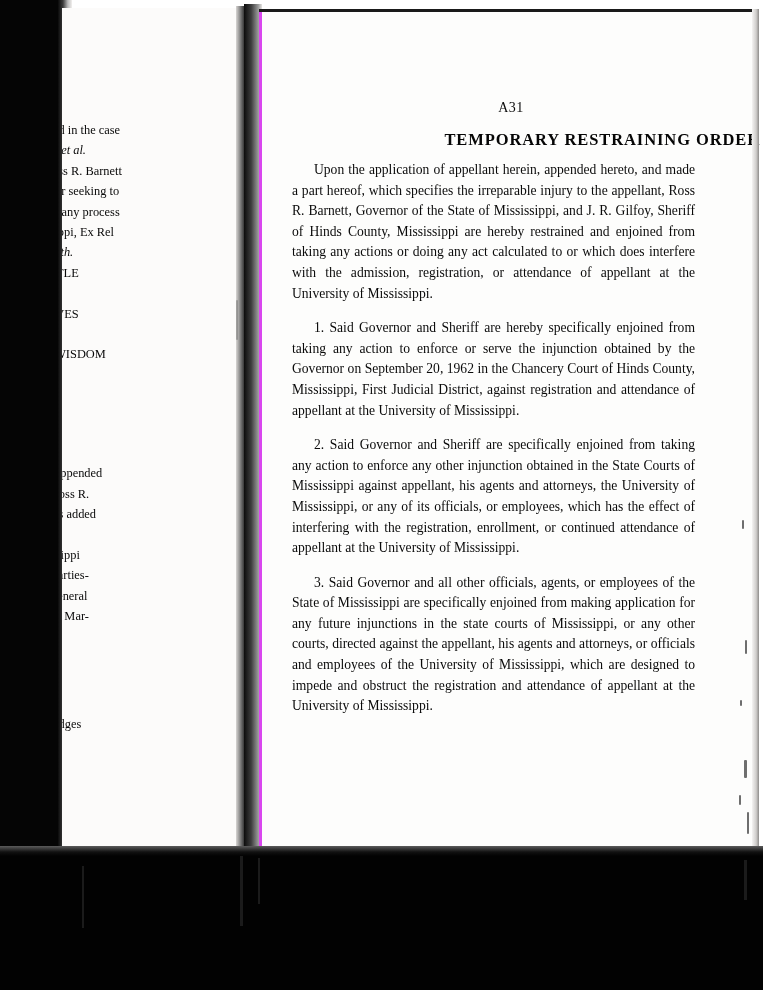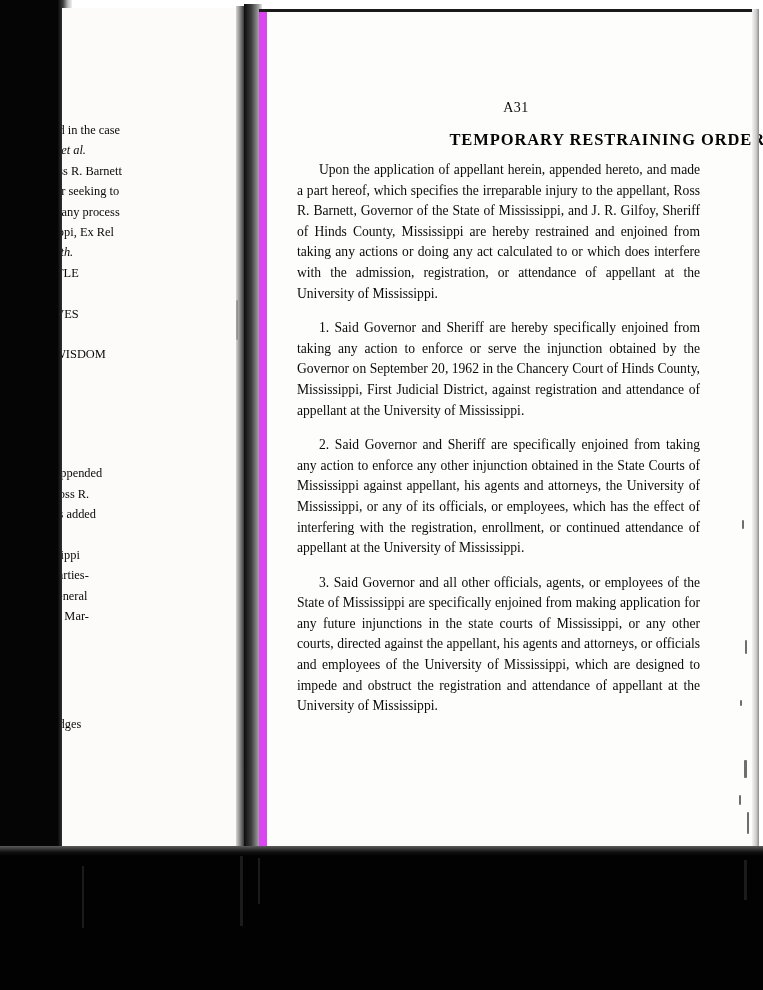--- a/index.html
+++ b/index.html
@@ -88,21 +88,21 @@
     background: linear-gradient(to right, #0c0c0c 0%, #3d3d3d 40%, #9c9c9c 80%, #e6e4e2 100%);
   }
 
   .right-page {
     position: absolute;
     left: 259px;
     top: 12px;
     width: 498px;
     height: 835px;
     background: #fdfdfc;
-    border-left: 8px solid #d946ef;
+    border-left: 3px solid #d946ef;
     box-sizing: border-box;
   }
   .right-page-top {
     position: absolute;
     left: 259px;
     top: 9px;
     width: 498px;
     height: 3px;
     background: #1a1a1a;
   }

